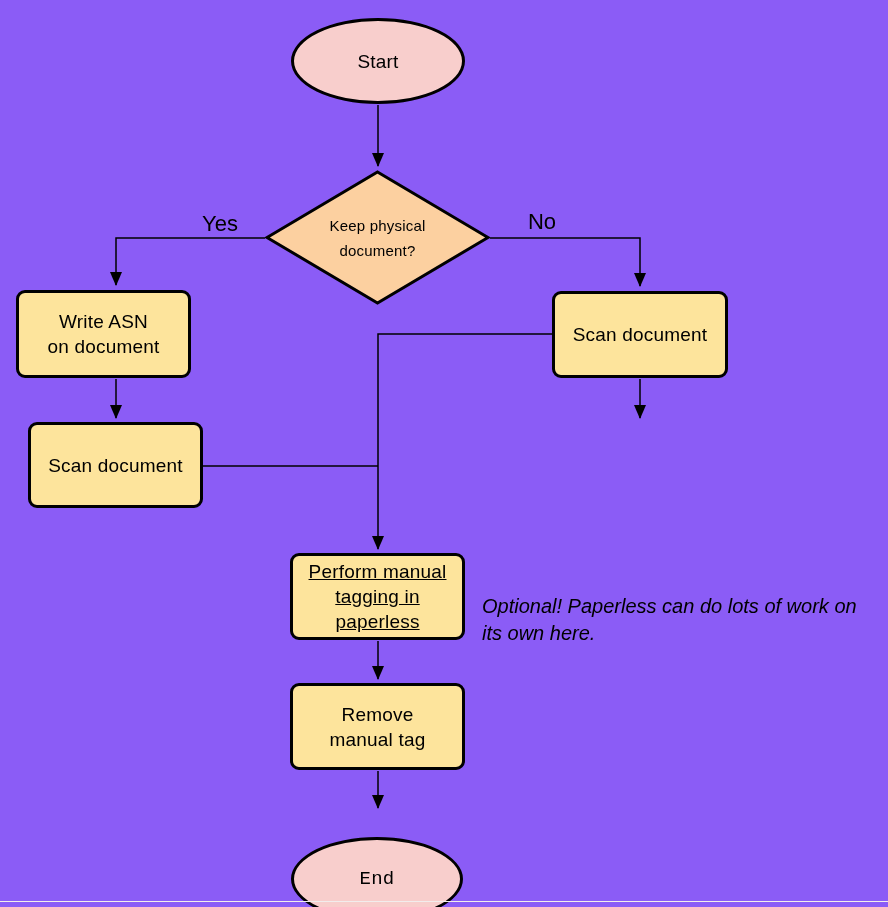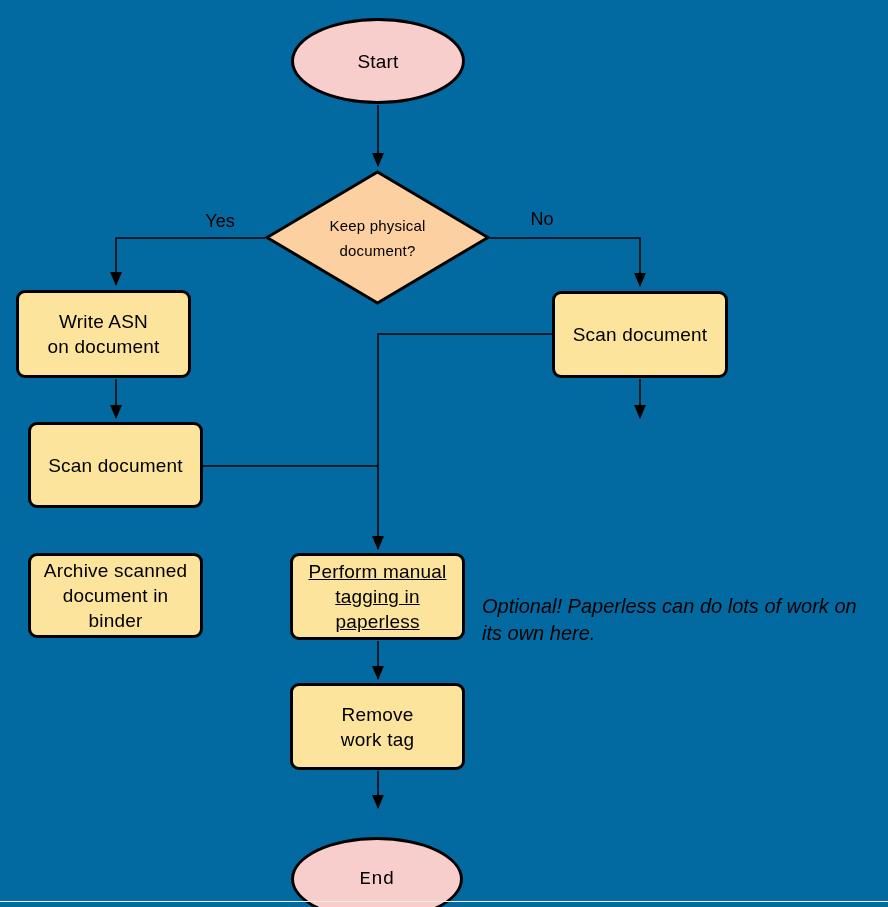--- a/index.html
+++ b/index.html
@@ -5,21 +5,21 @@
   html, body {
     margin: 0;
     padding: 0;
     background: #ffffff;
     font-family: "Liberation Sans", "DejaVu Sans", sans-serif;
   }
   #canvas {
     position: relative;
     width: 888px;
     height: 907px;
-    background: #0369a1;
+    background: #8b5cf6;
     overflow: hidden;
   }
   #wires {
     position: absolute;
     left: 0; top: 0;
     width: 888px; height: 907px;
   }
   .node {
     position: absolute;
     display: flex;
@@ -57,21 +57,21 @@
     align-items: center;
     justify-content: center;
     text-align: center;
     font-size: 15px;
     line-height: 25px;
     letter-spacing: 0.2px;
     white-space: pre-line;
   }
   .edge-label {
     position: absolute;
-    font-size: 18px;
+    font-size: 22px;
     color: #000000;
     text-align: center;
   }
   .note {
     position: absolute;
     left: 482px; top: 593px;
     width: 404px;
     font-size: 20px;
     font-style: italic;
     line-height: 27px;
@@ -118,31 +118,28 @@
     <div class="diamond-label">Keep physical
 document?</div>
   </div>
 
   <div class="edge-label" style="left:190px; top:211px; width:60px;">Yes</div>
   <div class="edge-label" style="left:514px; top:209px; width:56px;">No</div>
 
   <div class="node process" style="left:16px; top:290px; width:175px; height:88px;">Write ASN
 on document</div>
   <div class="node process" style="left:28px; top:422px; width:175px; height:86px;">Scan document</div>
-  <div class="node process" style="left:28px; top:553px; width:175px; height:85px;">Archive scanned
-document in
-binder</div>
 
   <div class="node process" style="left:552px; top:291px; width:176px; height:87px;">Scan document</div>
 
   <div class="node process" style="left:290px; top:553px; width:175px; height:87px;text-decoration:underline;">Perform manual
 tagging in
 paperless</div>
   <div class="node process" style="left:290px; top:683px; width:175px; height:87px;">Remove
-work tag</div>
+manual tag</div>
 
   <div class="node terminator" style="left:291px; top:837px; width:172px; height:84px;font-family:Liberation Mono, monospace;">End</div>
 
   <div class="note">Optional! Paperless can do lots of work on
 its own here.</div>
 
   <div class="bottom-hairline"></div>
 </div>
 
 </body></html>

